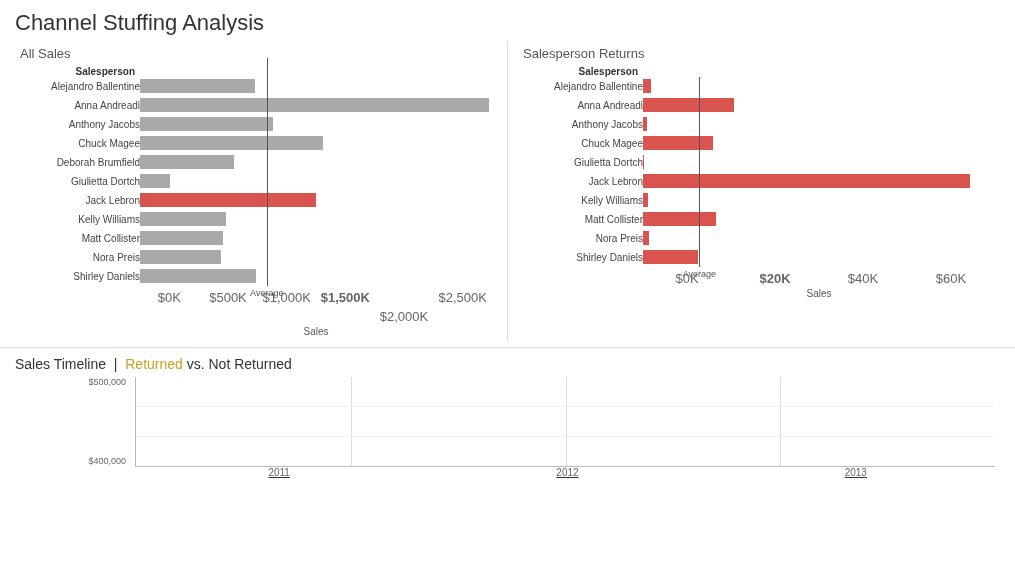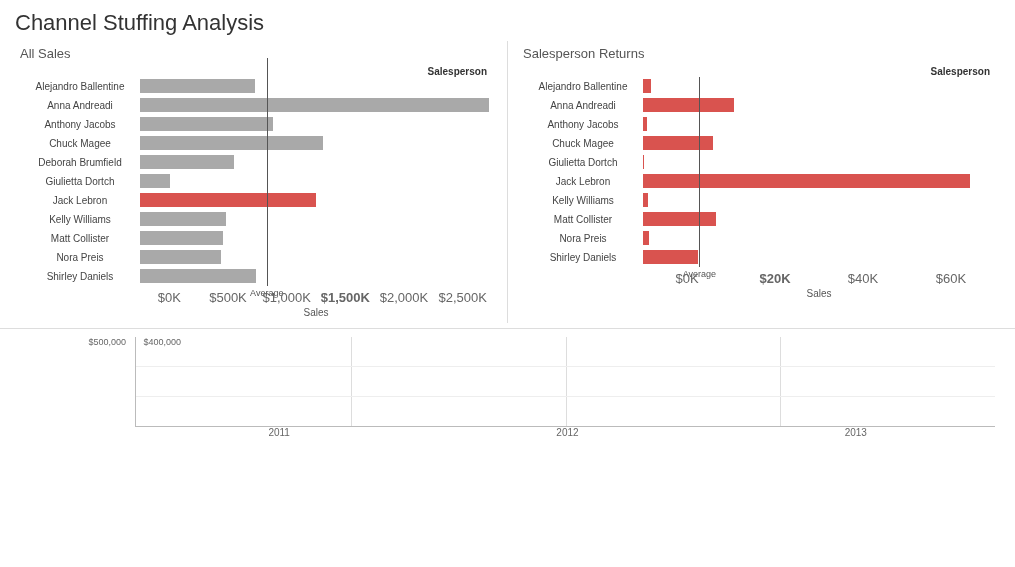--- a/index.html
+++ b/index.html
@@ -32,39 +32,39 @@
       color: #555;
       margin-bottom: 5px;
     }
     .bar-chart {
       position: relative;
       display: flex;
       flex-direction: column;
     }
     .bar-chart-header {
       display: flex;
-      justify-content: flex-end;
+      justify-content: flex-start;
     }
     .salesperson-col-header {
       width: 120px;
       text-align: right;
       font-weight: bold;
       font-size: 10px;
       padding-right: 5px;
       flex-shrink: 0;
     }
     .bar-row {
       display: flex;
       align-items: center;
       height: 18px;
       margin-bottom: 1px;
     }
     .bar-label {
       width: 120px;
-      text-align: center;
+      text-align: right;
       font-size: 10px;
       color: #444;
       flex-shrink: 0;
       white-space: nowrap;
     }
     .bar-area {
       position: relative;
       flex: 1;
       height: 14px;
       display: flex;
@@ -121,32 +121,34 @@
       margin-left: 60px;
       margin-right: 5px;
       background: #fff;
     }
     .timeline-y-labels {
       position: absolute;
       left: -65px;
       top: 0;
       height: 100%;
       display: flex;
+      flex-direction: column;
       justify-content: space-between;
     }
     .timeline-y-label {
       font-size: 9px;
       color: #666;
       text-align: right;
       width: 55px;
     }
     .timeline-x-labels {
       display: flex;
       margin-left: 60px;
       justify-content: space-around;
+      text-decoration: underline;
     }
     .timeline-x-label {
       font-size: 10px;
       color: #666;
       text-align: center;
       flex: 1;
     }
     .timeline-grid-line {
       position: absolute;
       top: 0;
@@ -238,21 +240,21 @@
           <div style="position: relative; margin-left: 120px; height: 0px;">
             <div style="position: absolute; left: 36%; top: -228px; height: 228px; width: 1px; background: rgb(85, 85, 85); z-index: 5;"></div>
             <div style="position: absolute; left: 36%; top: 2px; font-size: 9px; color: rgb(85, 85, 85); white-space: nowrap; transform: translateX(-50%);">Average</div>
           </div>
         </div>
       <div class="x-axis" id="all-sales-x-axis">
           <div class="x-axis-tick" style="flex: 1 1 0%;">$0K</div>
           <div class="x-axis-tick" style="flex: 1 1 0%;">$500K</div>
           <div class="x-axis-tick" style="flex: 1 1 0%;">$1,000K</div>
           <div class="x-axis-tick" style="flex: 1 1 0%; font-weight: bold;">$1,500K</div>
-          <div class="x-axis-tick" style="flex: 1 1 0%;">$2,000K</div>
+          <div class="x-axis-tick" style="flex: 1 1 0%; margin-top: 19px;">$2,000K</div>
           <div class="x-axis-tick" style="flex: 1 1 0%;">$2,500K</div>
         </div>
       <div class="x-axis-label">Sales</div>
     </div>
   </div>
 
   <div class="divider-v"></div>
 
   <div class="chart-section">
     <div class="chart-subtitle">Salesperson Returns</div>
@@ -331,20 +333,26 @@
           <div class="x-axis-tick" style="flex: 1 1 0%; font-weight: bold;">$20K</div>
           <div class="x-axis-tick" style="flex: 1 1 0%;">$40K</div>
           <div class="x-axis-tick" style="flex: 1 1 0%;">$60K</div>
         </div>
       <div class="x-axis-label">Sales</div>
     </div>
   </div>
 </div>
 
 <div class="timeline-section">
+  <div class="timeline-title">
+    <span>Sales Timeline</span>
+    &nbsp;|&nbsp;
+    <span class="returned">Returned</span>
+    <span> vs. Not Returned</span>
+  </div>
   <div style="position:relative; margin-left:60px;">
     <div class="timeline-chart" id="timeline-chart">
       <div class="timeline-y-labels">
         <div class="timeline-y-label">$500,000</div>
         <div class="timeline-y-label">$400,000</div>
       </div>
 
     <div class="timeline-grid-line" style="left: 25%;"></div>
         <div class="timeline-grid-line" style="left: 50%;"></div>
         <div class="timeline-grid-line" style="left: 75%;"></div>

